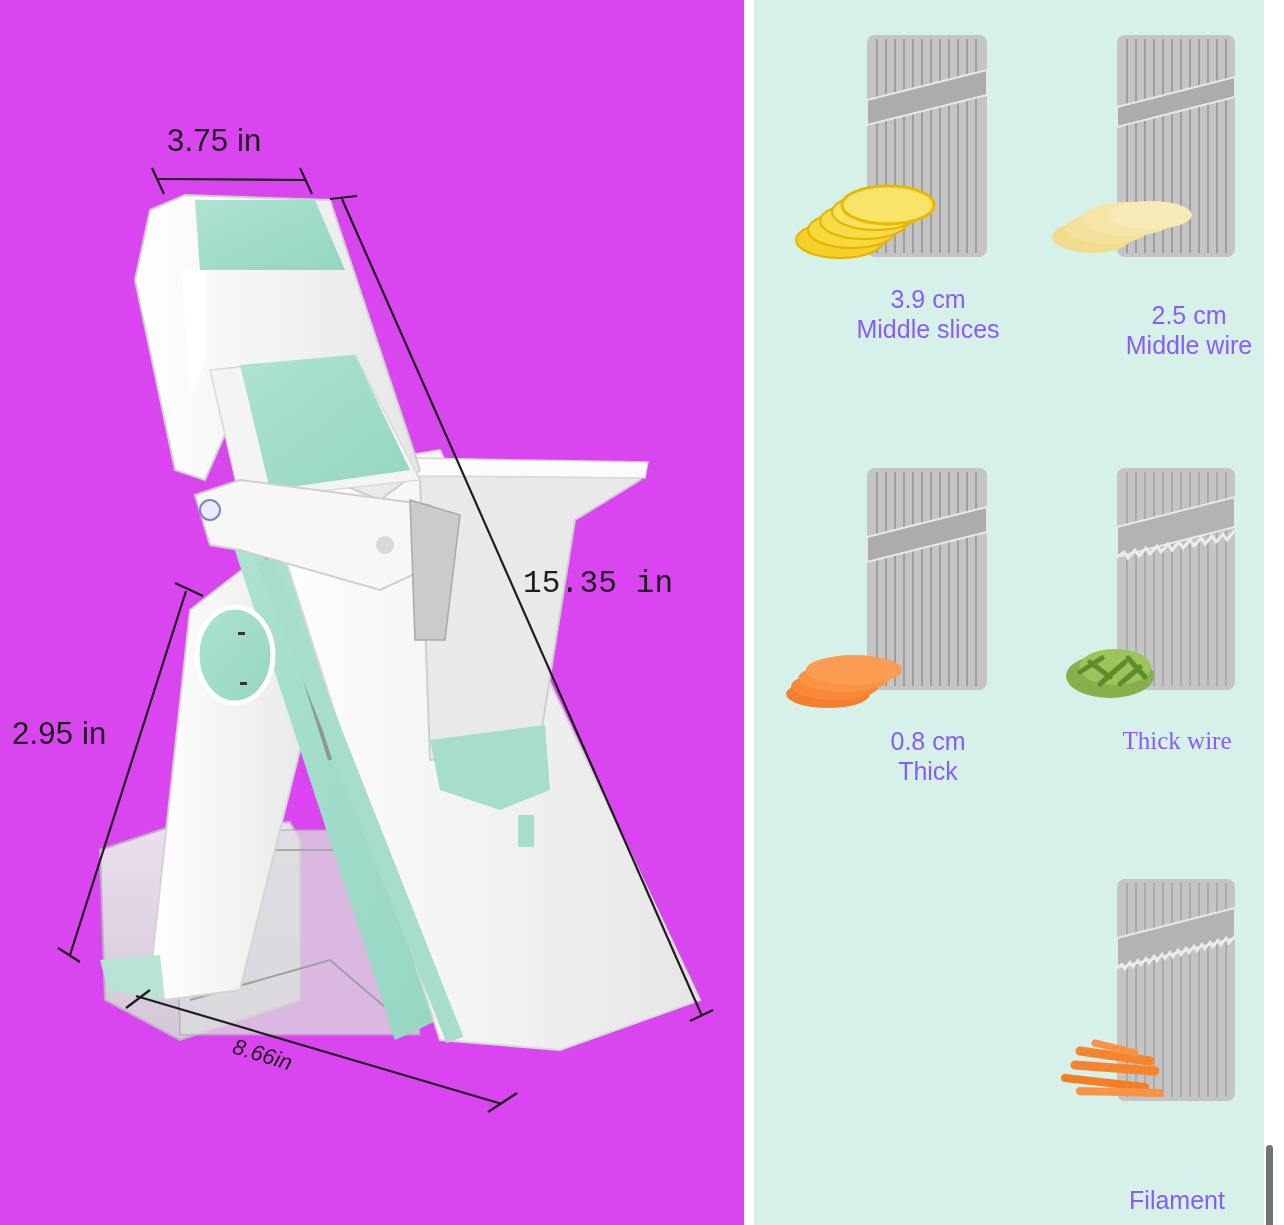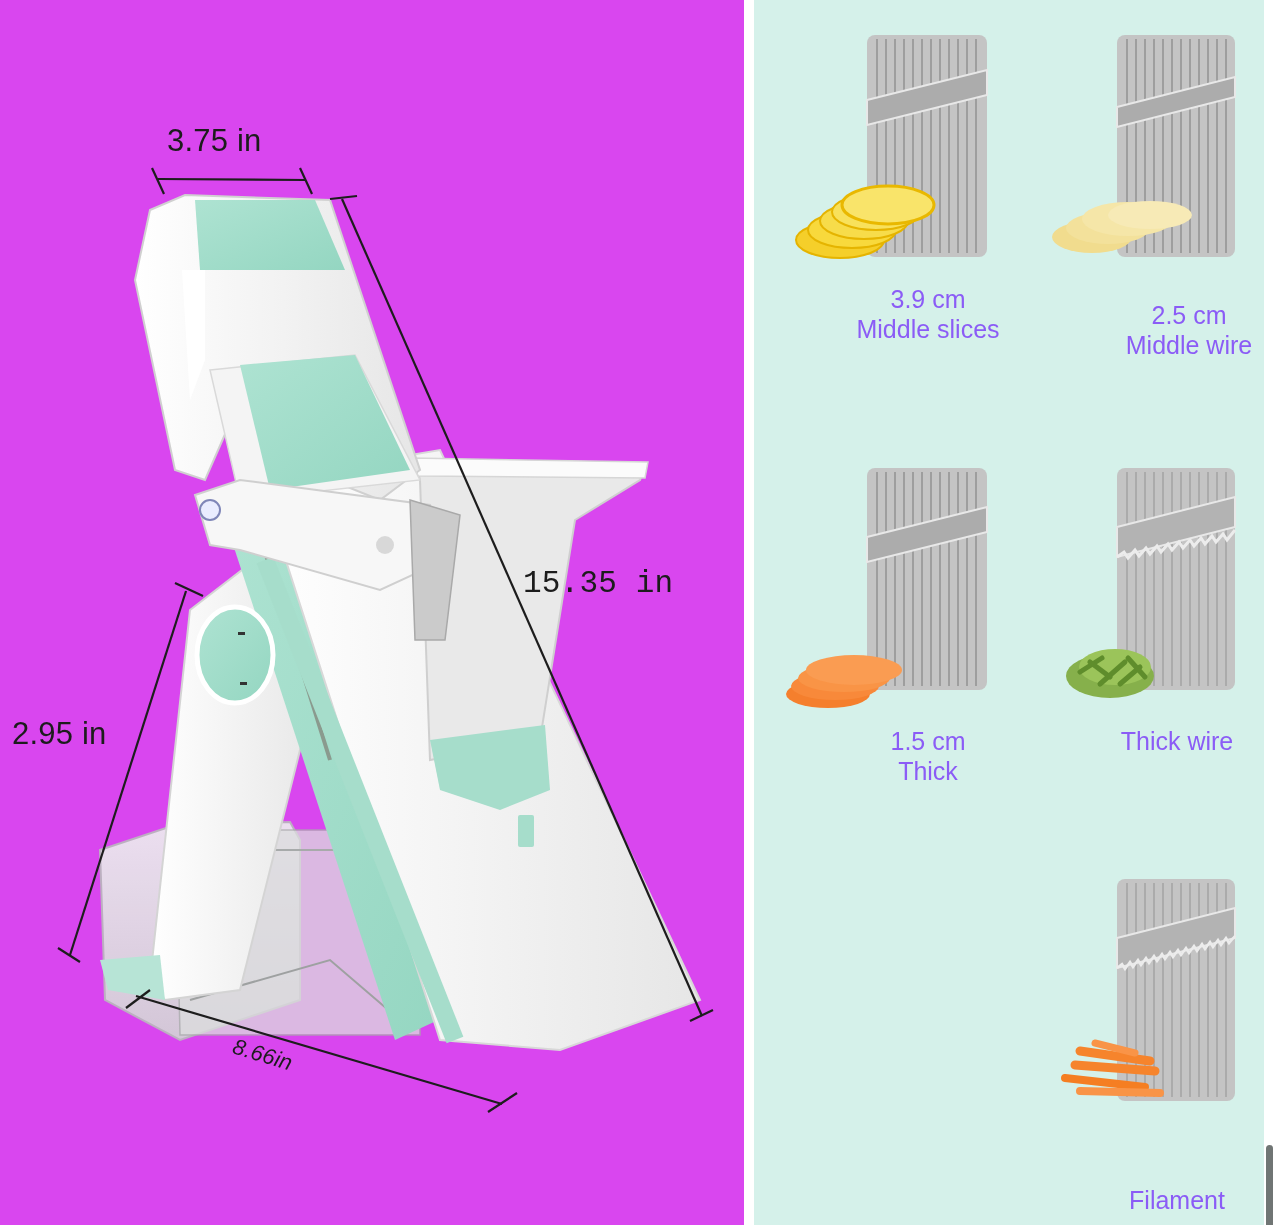--- a/index.html
+++ b/index.html
@@ -200,21 +200,21 @@
     <path d="M87 75 L207 45 L207 70 L87 100 Z" fill="#acacac" stroke="#e8e8e8" stroke-width="2"></path>
     <g>
       <ellipse cx="48" cy="232" rx="42" ry="14" fill="#f57f2d"></ellipse>
       <ellipse cx="55" cy="224" rx="44" ry="14" fill="#f8893a"></ellipse>
       <ellipse cx="64" cy="216" rx="46" ry="14" fill="#f99446"></ellipse>
       <ellipse cx="74" cy="208" rx="48" ry="15" fill="#fa9c52"></ellipse>
     </g>
   </svg>
 </div>
 <div class="caption" style="left:928px; top:726px;">
-  <span>1.5 cm</span>
+  <span>0.8 cm</span>
   <span>Thick</span>
 </div>
 
 <div class="blade-item" style="left:1040px; top:462px; width:240px; height:260px;">
   <svg width="240" height="260" viewBox="0 0 240 260" style="position:absolute;left:0;top:0">
     <rect x="77" y="6" width="118" height="222" rx="8" fill="#c4c4c4"></rect>
     <g stroke="#a3a3a3" stroke-width="1.5">
       <line x1="87" y1="10" x2="87" y2="224"></line>
         <line x1="96" y1="10" x2="96" y2="224"></line>
         <line x1="105" y1="10" x2="105" y2="224"></line>
@@ -236,21 +236,21 @@
       <g stroke="#5f8d2c" stroke-width="5" stroke-linecap="round">
         <line x1="40" y1="210" x2="62" y2="196"></line>
           <line x1="60" y1="222" x2="85" y2="200"></line>
         <line x1="80" y1="222" x2="100" y2="205"></line>
           <line x1="50" y1="200" x2="70" y2="215"></line>
         <line x1="88" y1="196" x2="105" y2="215"></line>
       </g>
     </g>
   </svg>
 </div>
-<div class="caption" style="left:1177px; top:726px;">
+<div class="caption" style="left:1177px; top:726px;font-family:Liberation Serif, serif;">
   <span>Thick wire</span>
 </div>
 
 <div class="blade-item" style="left:1040px; top:873px; width:240px; height:260px;">
   <svg width="240" height="260" viewBox="0 0 240 260" style="position:absolute;left:0;top:0">
     <rect x="77" y="6" width="118" height="222" rx="8" fill="#c4c4c4"></rect>
     <g stroke="#a3a3a3" stroke-width="1.5">
       <line x1="87" y1="10" x2="87" y2="224"></line>
         <line x1="96" y1="10" x2="96" y2="224"></line>
         <line x1="105" y1="10" x2="105" y2="224"></line>

